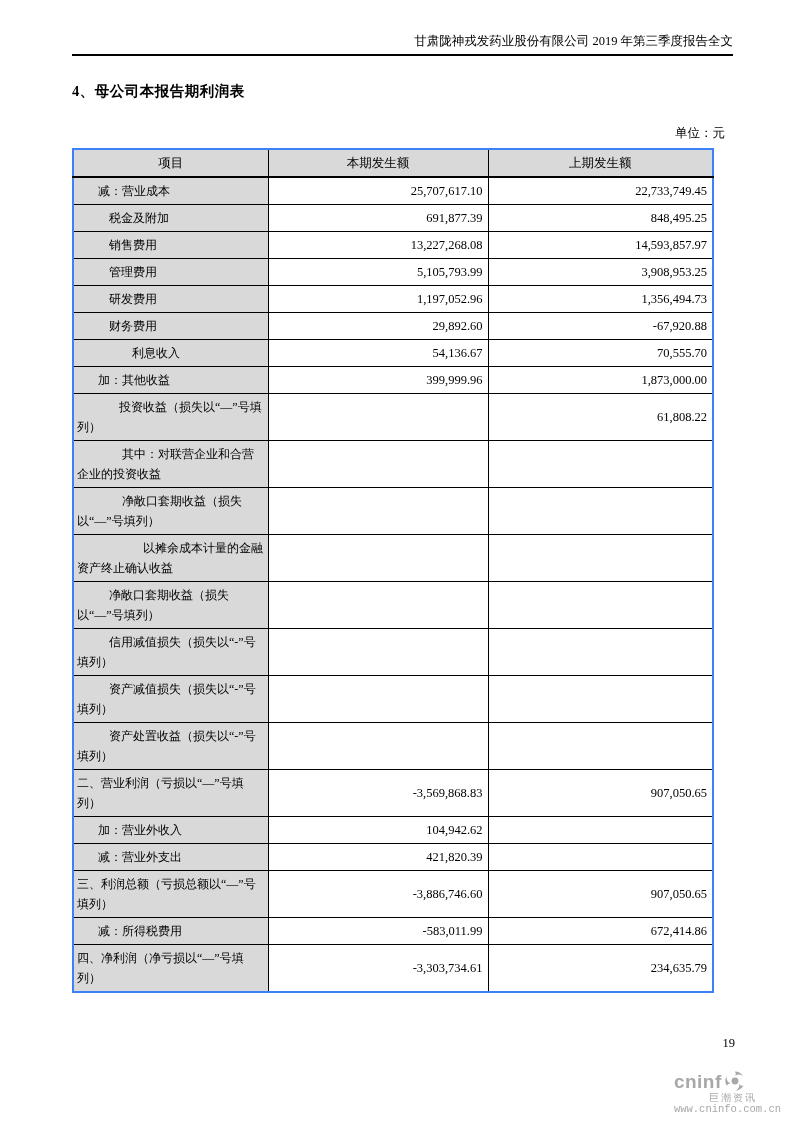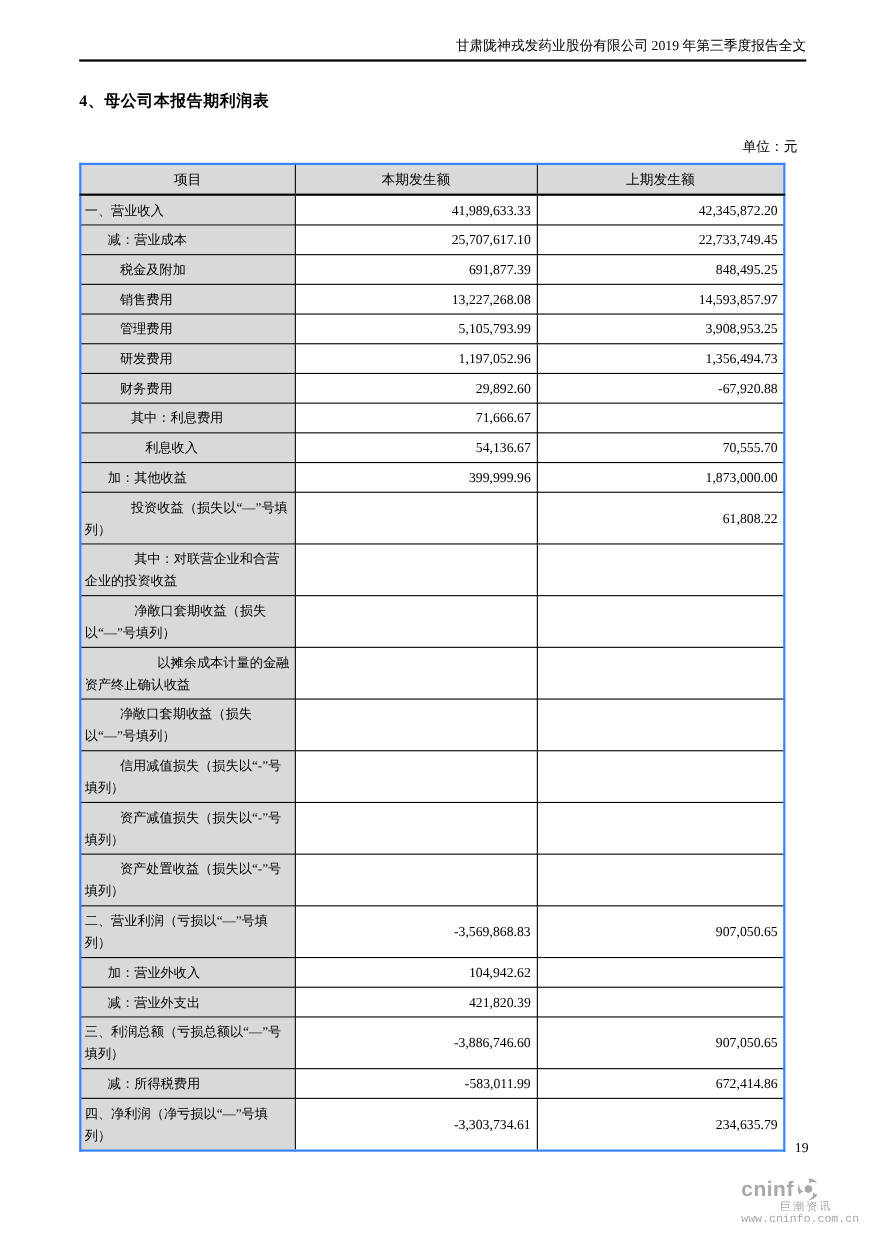--- a/index.html
+++ b/index.html
@@ -137,25 +137,20 @@
       </colgroup>
       <thead>
         <tr>
           <th>项目</th>
           <th>本期发生额</th>
           <th>上期发生额</th>
         </tr>
       </thead>
       <tbody>
         <tr>
-          <td class="lbl i0">一、营业收入</td>
-          <td class="num">41,989,633.33</td>
-          <td class="num">42,345,872.20</td>
-        </tr>
-        <tr>
           <td class="lbl i1">减：营业成本</td>
           <td class="num">25,707,617.10</td>
           <td class="num">22,733,749.45</td>
         </tr>
         <tr>
           <td class="lbl i2">税金及附加</td>
           <td class="num">691,877.39</td>
           <td class="num">848,495.25</td>
         </tr>
         <tr>
@@ -170,25 +165,20 @@
         </tr>
         <tr>
           <td class="lbl i2">研发费用</td>
           <td class="num">1,197,052.96</td>
           <td class="num">1,356,494.73</td>
         </tr>
         <tr>
           <td class="lbl i2">财务费用</td>
           <td class="num">29,892.60</td>
           <td class="num">-67,920.88</td>
-        </tr>
-        <tr>
-          <td class="lbl i3">其中：利息费用</td>
-          <td class="num">71,666.67</td>
-          <td class="num"></td>
         </tr>
         <tr>
           <td class="lbl i5">利息收入</td>
           <td class="num">54,136.67</td>
           <td class="num">70,555.70</td>
         </tr>
         <tr>
           <td class="lbl i1">加：其他收益</td>
           <td class="num">399,999.96</td>
           <td class="num">1,873,000.00</td>

